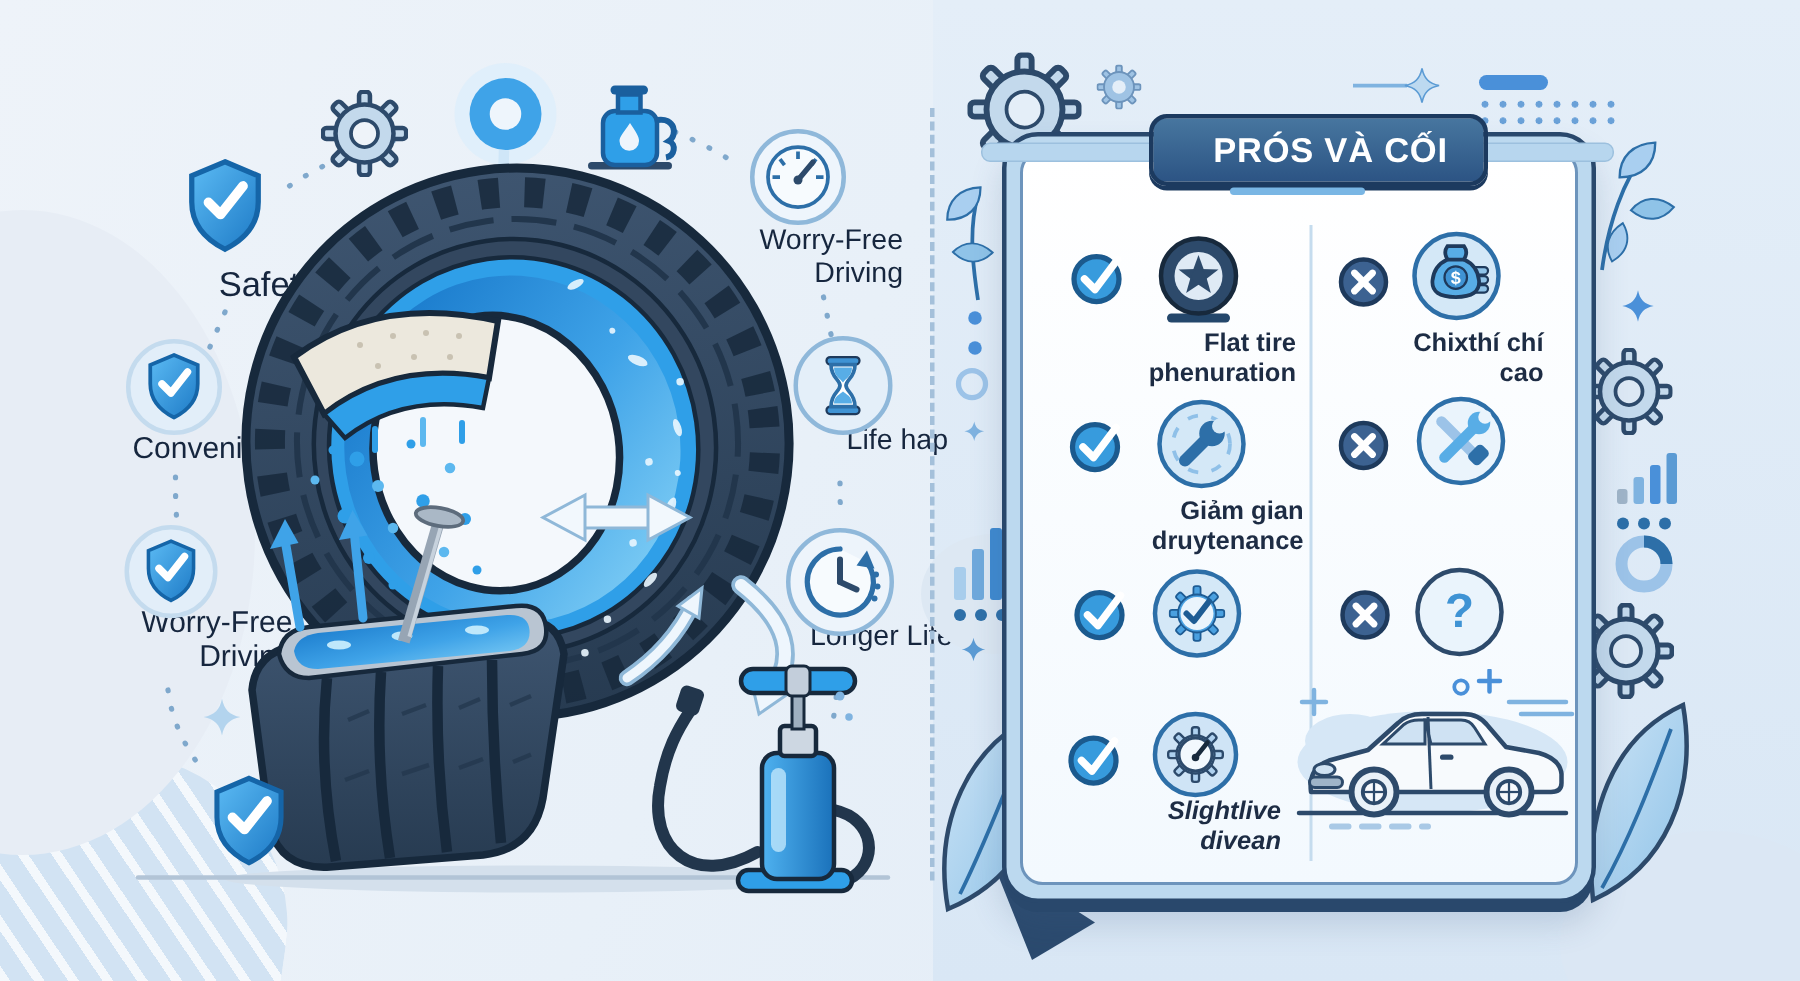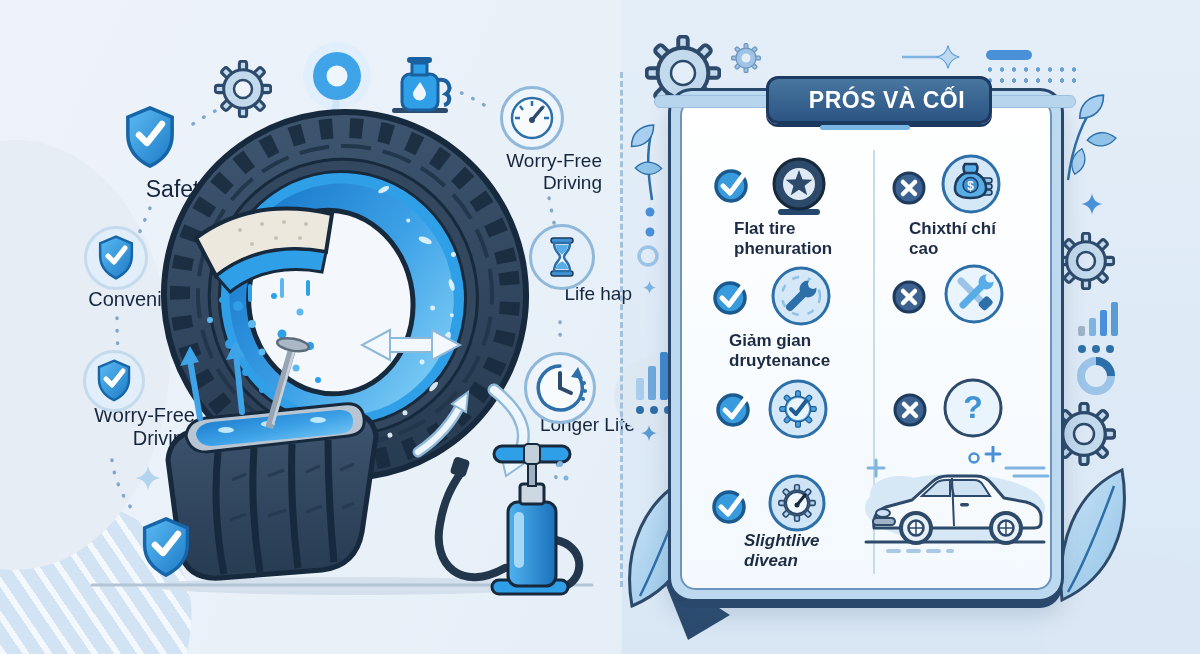--- a/index.html
+++ b/index.html
@@ -16,21 +16,21 @@
   .panel-inner{position:relative;width:100%;height:100%;box-sizing:border-box;
     background:linear-gradient(180deg,#ffffff,#f3f9fe);border:2px solid #6d94bc;border-radius:15px;}
   .badge{position:absolute;left:766px;top:76px;width:204px;height:42px;z-index:4;
     display:flex;align-items:center;justify-content:center;
     background:linear-gradient(180deg,#47769f,#2c5484);border:3px solid #1c3a5f;border-radius:12px;
     color:#fff;font-weight:bold;font-size:23px;letter-spacing:.5px;box-shadow:0 3px 0 #1c3a5f;padding-left:16px;}
   .band{position:absolute;left:654px;top:95px;width:420px;height:11px;z-index:3;
     background:#b7d6ee;border:1px solid #9cc0de;border-radius:6px;}
   .badge-underline{position:absolute;left:820px;top:125px;width:90px;height:5px;z-index:4;
     background:#79b6e4;border-radius:3px;}
-  .pl{position:absolute;font-weight:bold;text-align:left;color:#1d2c44;font-size:17px;line-height:1.16;}
+  .pl{position:absolute;font-weight:bold;text-align:right;color:#1d2c44;font-size:17px;line-height:1.16;}
   .col-divider{position:absolute;left:191px;top:48px;width:2px;height:424px;background:#c5dcee;}
   svg text{font-family:"Liberation Sans",sans-serif;font-weight:bold;}
   .z1{z-index:1}.z2{z-index:2}
 </style>
 </head>
 <body>
 
 <div id="stage">
 
   <svg width="0" height="0" style="position:absolute">

